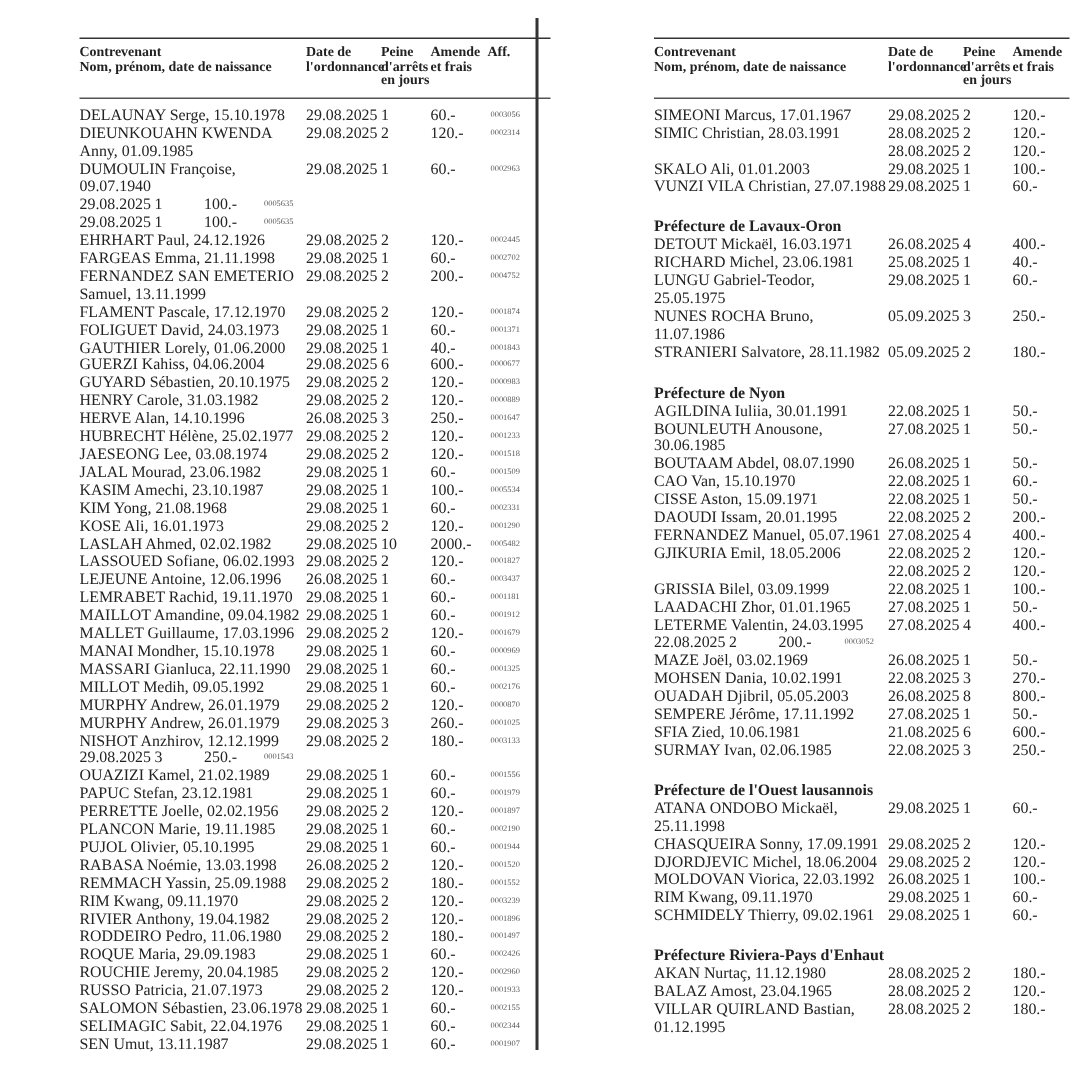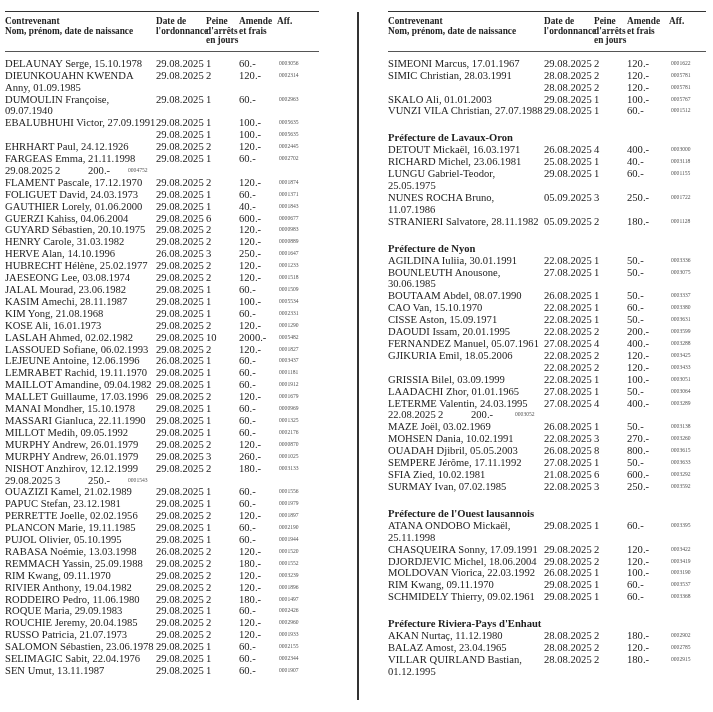--- a/index.html
+++ b/index.html
@@ -1,18 +1,18 @@
 <!DOCTYPE html>
 <html><head>
 <meta charset="utf-8">
 <style>
   html, body { margin:0; padding:0; background:#ffffff; }
   body { width:713px; height:712px; position:relative; overflow:hidden;
          font-family:"Liberation Serif","DejaVu Serif",serif; color:#222; }
-  .col { position:absolute; top:2px; }
+  .col { position:absolute; top:16px;margin-left:48px; }
   .col.left { left:5px; width:314px; }
   .col.right { left:388px; width:318px; }
   .divider { position:absolute; left:357px; top:12px; width:2px; height:688px; background:#333; }
   .topline { border-top:1.3px solid #333; margin-top:9px; }
   .hdr { display:flex; font-weight:bold; font-size:9.3px; line-height:9.6px; padding-top:5px; padding-bottom:5px; border-bottom:1.3px solid #555; }
   .hdr div { white-space:pre-line; }
   .c-name { width:151px; flex:none; }
   .c-date { width:50px; flex:none; }
   .c-days { width:33px; flex:none; }
   .c-fine { width:38px; flex:none; }
@@ -74,21 +74,20 @@
         <div class="multi">
           <div class="sub">
             <div class="c-date">29.08.2025</div>
             <div class="c-days">1</div>
             <div class="c-fine">60.-</div>
             <div class="c-aff">0002963</div>
           </div>
         </div>
       </div>
       <div class="row">
-        <div class="c-name">EBALUBHUHI Victor, 27.09.1991</div>
         <div class="multi">
           <div class="sub">
             <div class="c-date">29.08.2025</div>
             <div class="c-days">1</div>
             <div class="c-fine">100.-</div>
             <div class="c-aff">0005635</div>
           </div>
           <div class="sub">
             <div class="c-date">29.08.2025</div>
             <div class="c-days">1</div>
@@ -113,20 +112,21 @@
         <div class="multi">
           <div class="sub">
             <div class="c-date">29.08.2025</div>
             <div class="c-days">1</div>
             <div class="c-fine">60.-</div>
             <div class="c-aff">0002702</div>
           </div>
         </div>
       </div>
       <div class="row">
+        <div class="c-name">FERNANDEZ SAN EMETERIO Samuel, 13.11.1999</div>
         <div class="multi">
           <div class="sub">
             <div class="c-date">29.08.2025</div>
             <div class="c-days">2</div>
             <div class="c-fine">200.-</div>
             <div class="c-aff">0004752</div>
           </div>
         </div>
       </div>
       <div class="row">
@@ -233,21 +233,21 @@
         <div class="multi">
           <div class="sub">
             <div class="c-date">29.08.2025</div>
             <div class="c-days">1</div>
             <div class="c-fine">60.-</div>
             <div class="c-aff">0001509</div>
           </div>
         </div>
       </div>
       <div class="row">
-        <div class="c-name">KASIM Amechi, 28.11.1987</div>
+        <div class="c-name">KASIM Amechi, 23.10.1987</div>
         <div class="multi">
           <div class="sub">
             <div class="c-date">29.08.2025</div>
             <div class="c-days">1</div>
             <div class="c-fine">100.-</div>
             <div class="c-aff">0005534</div>
           </div>
         </div>
       </div>
       <div class="row">
@@ -892,32 +892,32 @@
         <div class="multi">
           <div class="sub">
             <div class="c-date">27.08.2025</div>
             <div class="c-days">1</div>
             <div class="c-fine">50.-</div>
             <div class="c-aff">0003633</div>
           </div>
         </div>
       </div>
       <div class="row">
-        <div class="c-name">SFIA Zied, 10.02.1981</div>
+        <div class="c-name">SFIA Zied, 10.06.1981</div>
         <div class="multi">
           <div class="sub">
             <div class="c-date">21.08.2025</div>
             <div class="c-days">6</div>
             <div class="c-fine">600.-</div>
             <div class="c-aff">0003292</div>
           </div>
         </div>
       </div>
       <div class="row">
-        <div class="c-name">SURMAY Ivan, 07.02.1985</div>
+        <div class="c-name">SURMAY Ivan, 02.06.1985</div>
         <div class="multi">
           <div class="sub">
             <div class="c-date">22.08.2025</div>
             <div class="c-days">3</div>
             <div class="c-fine">250.-</div>
             <div class="c-aff">0003592</div>
           </div>
         </div>
       </div>
       <div class="section-title">Préfecture de l'Ouest lausannois</div>

